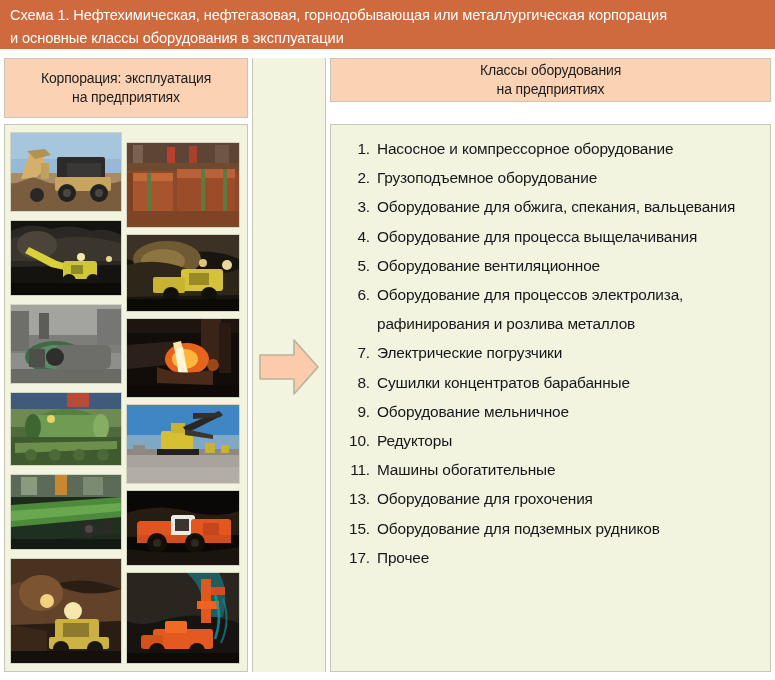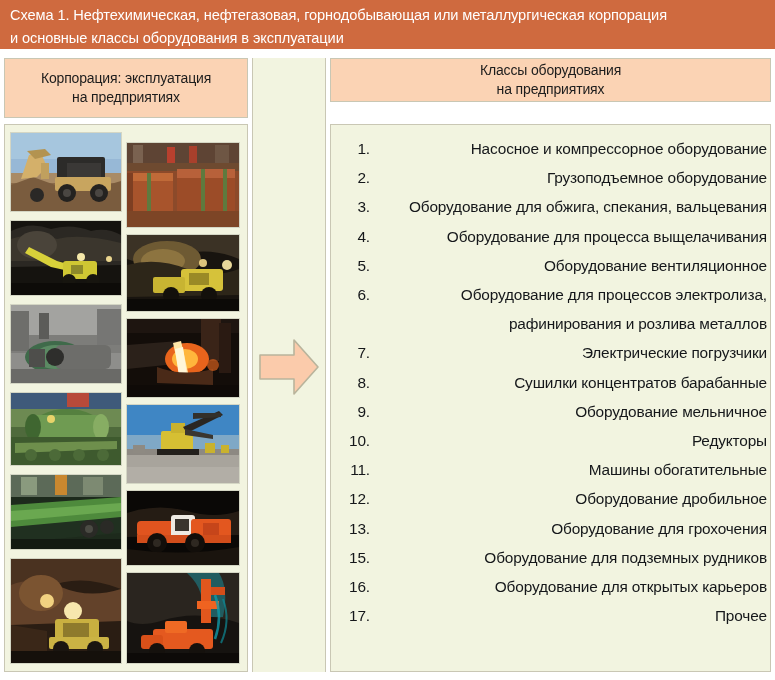--- a/index.html
+++ b/index.html
@@ -115,21 +115,20 @@
   }
   .list-num {
     width: 28px;
     flex: 0 0 28px;
     text-align: right;
     padding-right: 7px;
   }
   .list-label {
     flex: 1 1 auto;
     white-space: pre-line;
-    text-align: right;
   }
 </style>
 </head>
 <body>
 
 <div id="figure">
 
   <div id="title-bar">
     <div id="title-text">Схема 1. Нефтехимическая, нефтегазовая, горнодобывающая или металлургическая корпорация
 и основные классы оборудования в эксплуатации</div>
@@ -420,34 +419,26 @@
       </div>
       <div class="list-row">
         <span class="list-num">10.</span>
         <span class="list-label">Редукторы</span>
       </div>
       <div class="list-row">
         <span class="list-num">11.</span>
         <span class="list-label">Машины обогатительные</span>
       </div>
       <div class="list-row">
-        <span class="list-num">12.</span>
-        <span class="list-label">Оборудование дробильное</span>
-      </div>
-      <div class="list-row">
         <span class="list-num">13.</span>
         <span class="list-label">Оборудование для грохочения</span>
       </div>
       <div class="list-row">
         <span class="list-num">15.</span>
         <span class="list-label">Оборудование для подземных рудников</span>
       </div>
       <div class="list-row">
-        <span class="list-num">16.</span>
-        <span class="list-label">Оборудование для открытых карьеров</span>
-      </div>
-      <div class="list-row">
         <span class="list-num">17.</span>
         <span class="list-label">Прочее</span>
       </div>
     </div>
 
 </div>
 
 </body></html>

